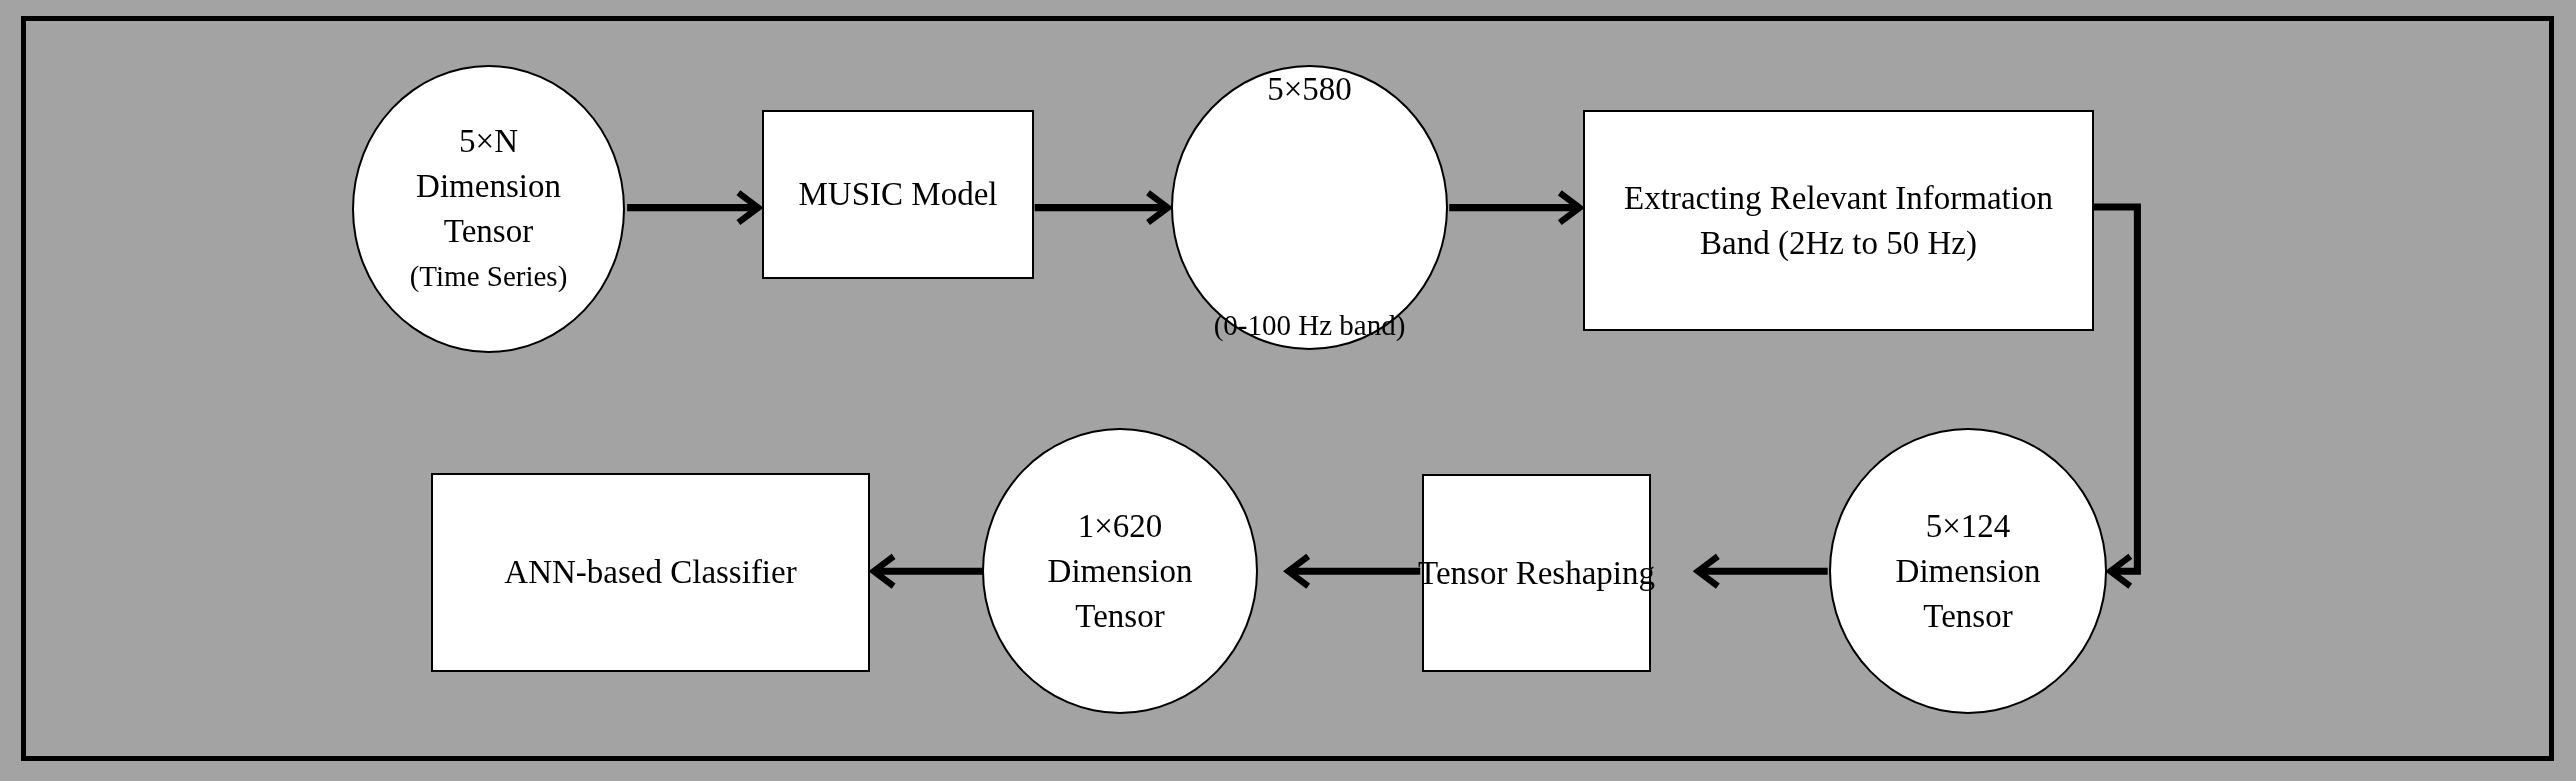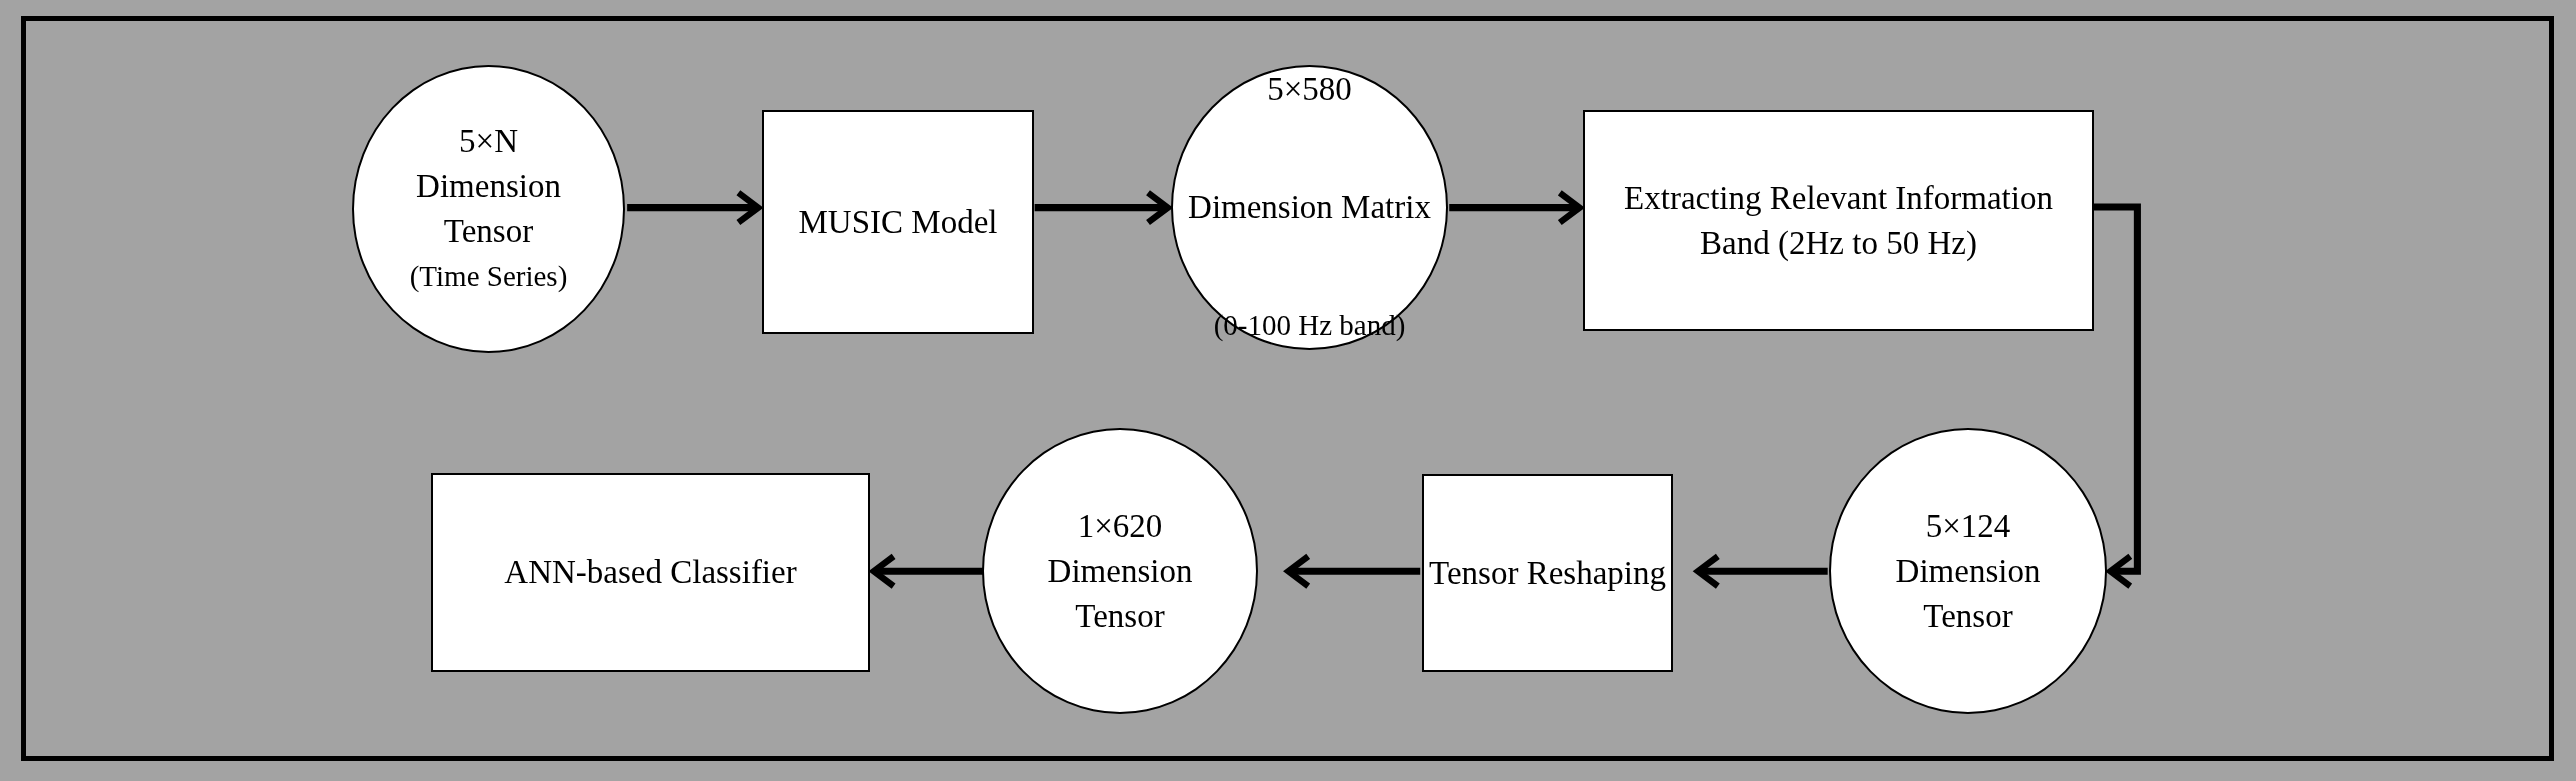--- a/index.html
+++ b/index.html
@@ -48,46 +48,45 @@
     <line x1="1421" y1="806" x2="1233" y2="806" stroke="#000" stroke-width="10" marker-end="url(#ah)"></line>
   </svg>
 
   <div class="node ellipse" style="left:352px;top:65px;width:273px;height:288px;">
     <span class="ln">5×N</span>
     <span class="ln">Dimension</span>
     <span class="ln">Tensor</span>
     <span class="ln note">(Time Series)</span>
   </div>
 
-  <div class="node rect" style="left:762px;top:110px;width:272px;height:224px;">
+  <div class="node rect" style="left:762px;top:110px;width:272px;height:169px;">
     <span class="ln">MUSIC Model</span>
   </div>
 
   <div class="node ellipse" style="left:1171px;top:65px;width:277px;height:285px;justify-content:space-between;">
     <span class="ln">5×580</span>
-    <span class="ln">Dimension Matrix</span>
     <span class="ln note">(0-100 Hz band)</span>
   </div>
 
   <div class="node rect" style="left:1583px;top:110px;width:511px;height:221px;">
     <span class="ln">Extracting Relevant Information</span>
     <span class="ln">Band (2Hz to 50 Hz)</span>
   </div>
 
   <div class="node rect" style="left:431px;top:473px;width:439px;height:199px;">
     <span class="ln">ANN-based Classifier</span>
   </div>
 
   <div class="node ellipse" style="left:982px;top:428px;width:276px;height:286px;">
     <span class="ln">1×620</span>
     <span class="ln">Dimension</span>
     <span class="ln">Tensor</span>
   </div>
 
-  <div class="node rect" style="left:1422px;top:474px;width:251px;height:198px;">
+  <div class="node rect" style="left:1422px;top:474px;width:229px;height:198px;">
     <span class="ln">Tensor Reshaping</span>
   </div>
 
   <div class="node ellipse" style="left:1829px;top:428px;width:278px;height:286px;justify-content:center;">
     <span class="ln">5×124</span>
     <span class="ln">Dimension</span>
     <span class="ln">Tensor</span>
   </div>
 
 </div>

